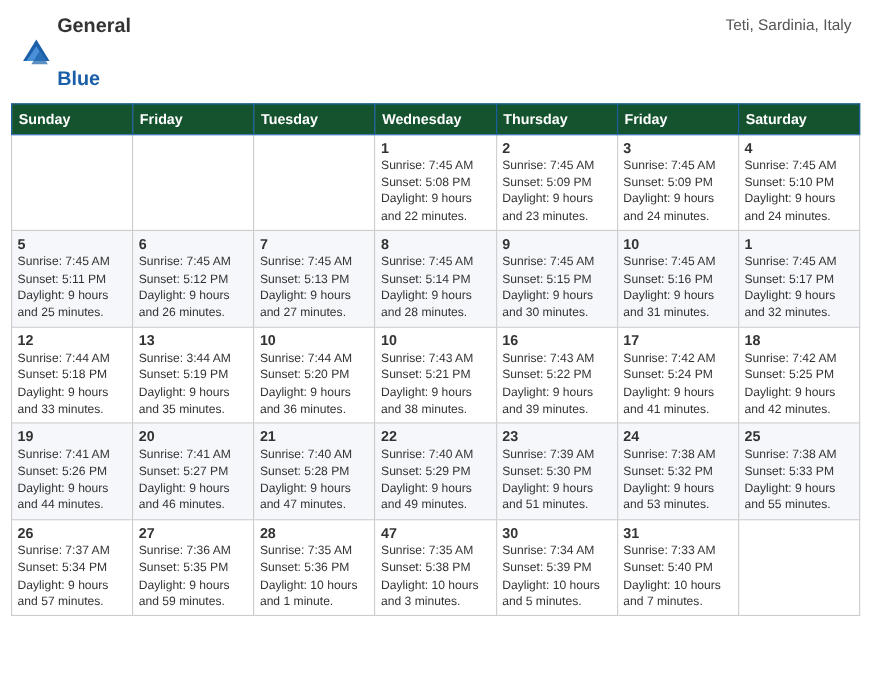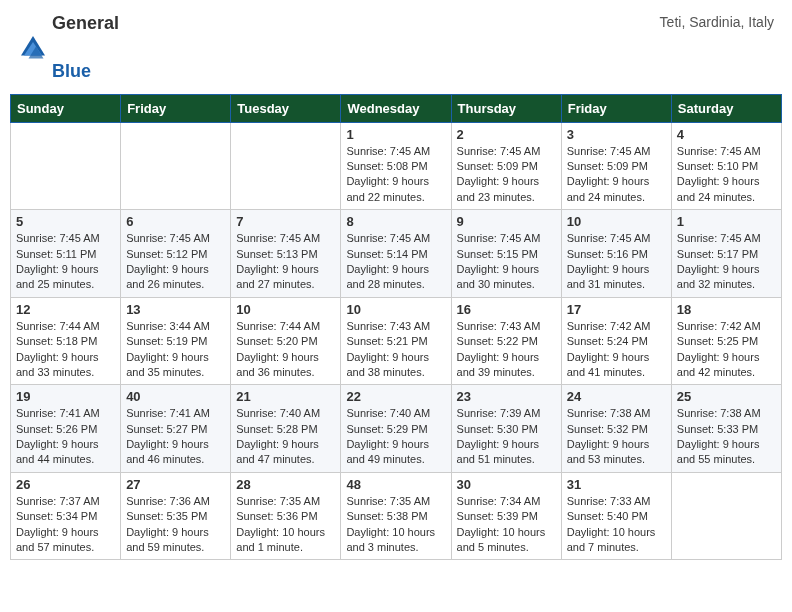--- a/index.html
+++ b/index.html
@@ -252,21 +252,21 @@
           </td>
         </tr>
         <tr>
           <td>
             <div class="day-number">19</div>
             <div class="day-info">Sunrise: 7:41 AM
 Sunset: 5:26 PM
 Daylight: 9 hours and 44 minutes.</div>
           </td>
           <td>
-            <div class="day-number">40</div>
+            <div class="day-number">20</div>
             <div class="day-info">Sunrise: 7:41 AM
 Sunset: 5:27 PM
 Daylight: 9 hours and 46 minutes.</div>
           </td>
           <td>
             <div class="day-number">21</div>
             <div class="day-info">Sunrise: 7:40 AM
 Sunset: 5:28 PM
 Daylight: 9 hours and 47 minutes.</div>
           </td>
@@ -308,21 +308,21 @@
 Sunset: 5:35 PM
 Daylight: 9 hours and 59 minutes.</div>
           </td>
           <td>
             <div class="day-number">28</div>
             <div class="day-info">Sunrise: 7:35 AM
 Sunset: 5:36 PM
 Daylight: 10 hours and 1 minute.</div>
           </td>
           <td>
-            <div class="day-number">48</div>
+            <div class="day-number">47</div>
             <div class="day-info">Sunrise: 7:35 AM
 Sunset: 5:38 PM
 Daylight: 10 hours and 3 minutes.</div>
           </td>
           <td>
             <div class="day-number">30</div>
             <div class="day-info">Sunrise: 7:34 AM
 Sunset: 5:39 PM
 Daylight: 10 hours and 5 minutes.</div>
           </td>

